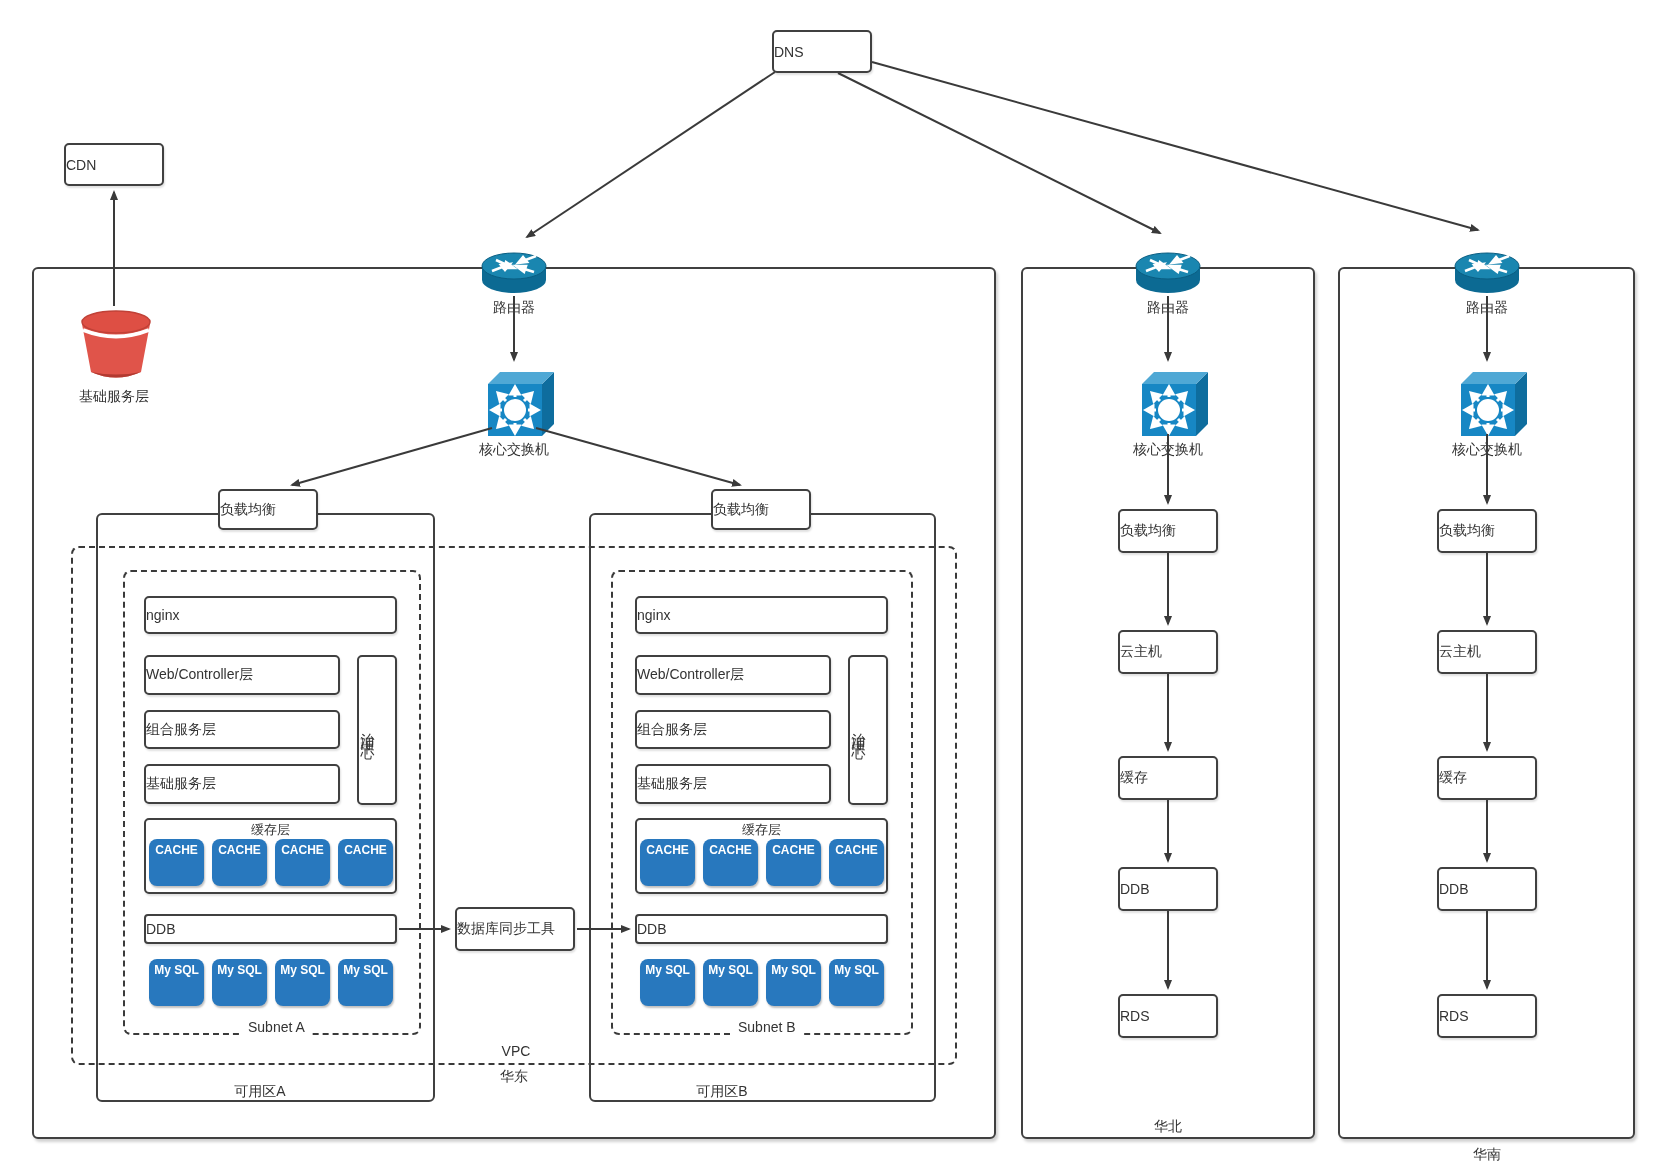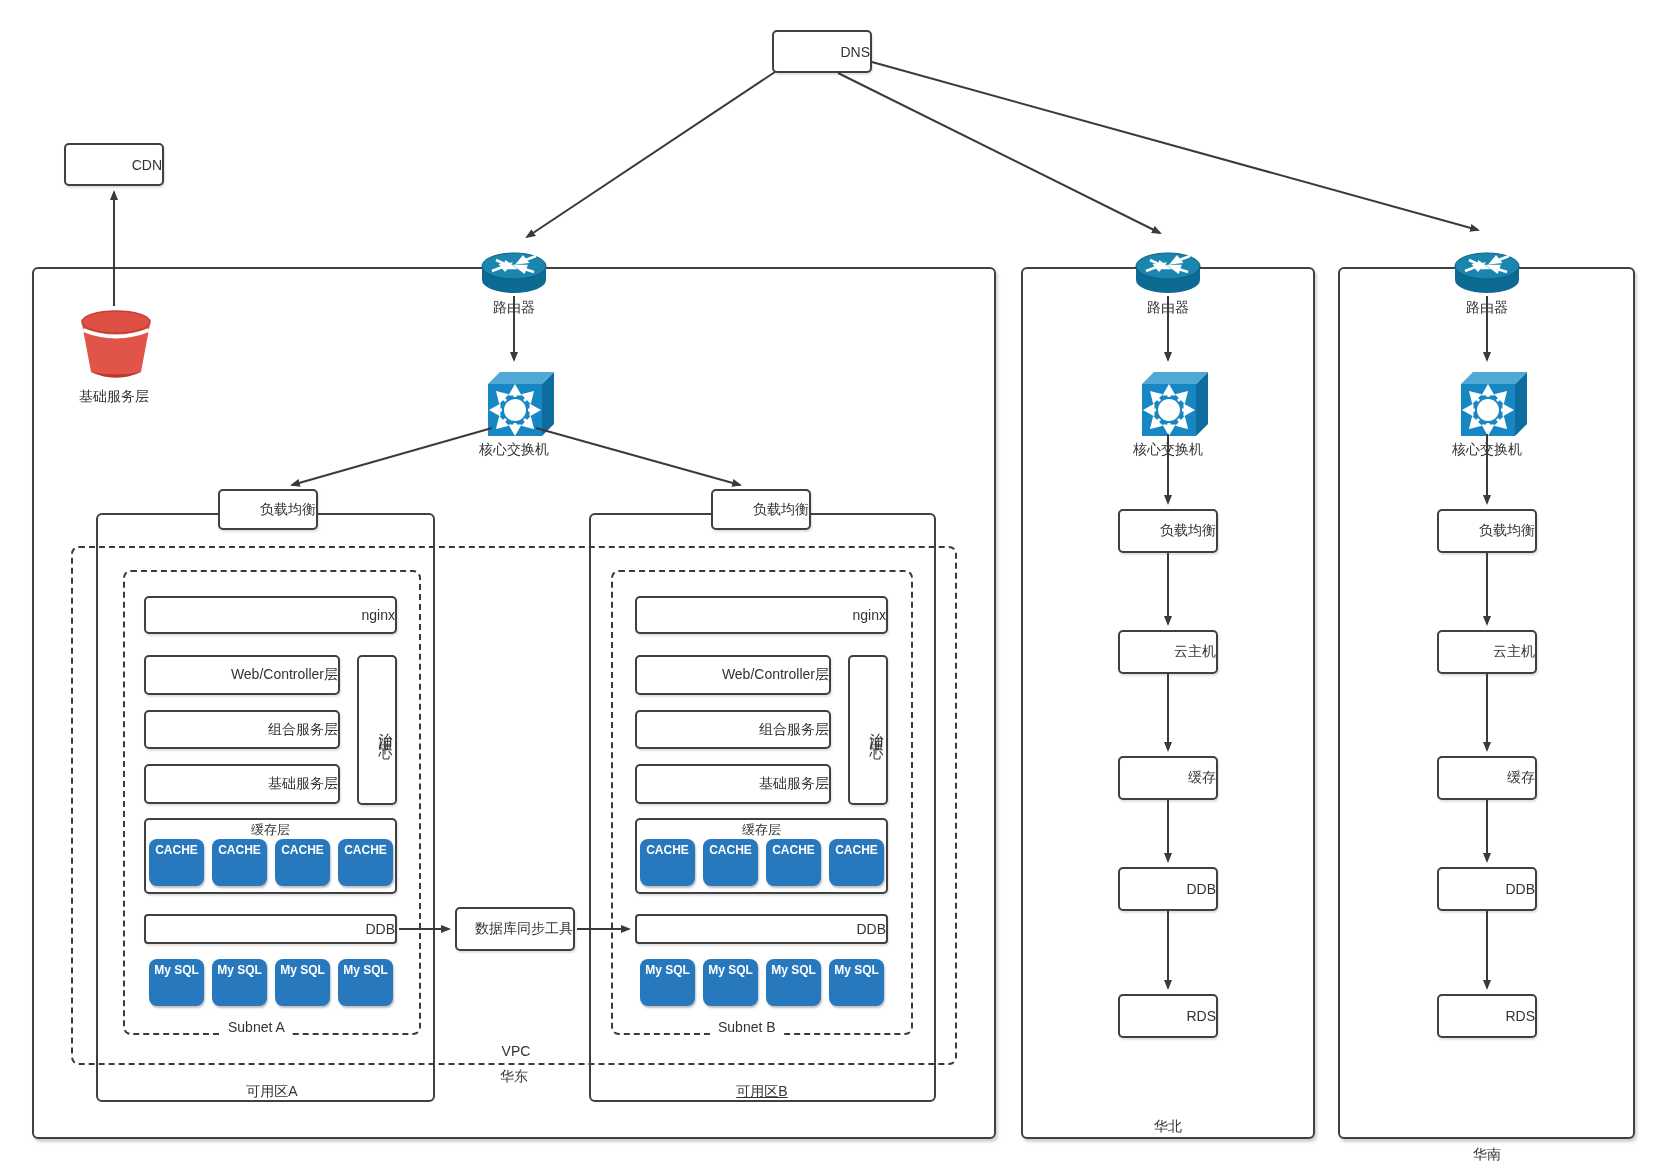--- a/index.html
+++ b/index.html
@@ -1,25 +1,25 @@
 <!DOCTYPE html>
 <html style="--node-blue: #2878BE; --device-blue: #1787C4; --storage-red: #E0544A; --line: #3A3A3A;"><head>
 <meta charset="utf-8">
 <style>
   html,body{margin:0;padding:0;background:#fff;}
   #canvas{position:relative;width:1659px;height:1170px;background:#fff;
     font-family:"Liberation Sans","DejaVu Sans",sans-serif;color:#333;overflow:hidden;}
   .box{position:absolute;box-sizing:border-box;background:#fff;border:2px solid #404040;
-    border-radius:5px;display:flex;align-items:center;justify-content:flex-end;
+    border-radius:5px;display:flex;align-items:center;justify-content:flex-start;
     font-size:14px;color:#333;box-shadow:1px 2px 2px rgba(0,0,0,0.12);z-index:10;}
   .region{position:absolute;box-sizing:border-box;background:#fff;border:2px solid #404040;
     border-radius:6px;box-shadow:2px 3px 3px rgba(0,0,0,0.18);z-index:1;}
   .dashed{position:absolute;box-sizing:border-box;border:2px dashed #3a3a3a;border-radius:8px;z-index:2;}
   .zone-label{position:absolute;font-size:14px;color:#333;text-align:center;
-    background:#fff;padding:0 6px;white-space:nowrap;z-index:6;}
+    background:#fff;padding:0 6px;white-space:nowrap;z-index:6;margin-left:20px;}
   .plain-label{position:absolute;font-size:14px;color:#333;text-align:center;white-space:nowrap;z-index:6;}
   .node-blue{position:absolute;box-sizing:border-box;background:var(--node-blue,#2878BE);
     border-radius:8px;color:#fff;font-weight:bold;font-size:12px;text-align:center;
     padding-top:4px;box-shadow:1px 2px 2px rgba(0,0,0,0.25);z-index:11;}
   .vtext{writing-mode:vertical-lr;text-orientation:upright;letter-spacing:4px;font-size:14px;}
   .icon{position:absolute;z-index:20;}
   #connectors{position:absolute;left:0;top:0;z-index:30;pointer-events:none;}
 </style>
 </head>
 <body>
@@ -173,22 +173,22 @@
 
   <div class="box" style="left:218px;top:489px;width:100px;height:41px;">
     <span>负载均衡</span>
   </div>
   <div class="box" style="left:711px;top:489px;width:100px;height:41px;">
     <span>负载均衡</span>
   </div>
 
   <div class="region" style="left:96px;top:513px;width:339px;height:589px;box-shadow:none;z-index:3;background:transparent;"></div>
   <div class="region" style="left:589px;top:513px;width:347px;height:589px;box-shadow:none;z-index:3;background:transparent;"></div>
-  <div class="plain-label" style="left:222px;top:1083px;width:100px;">可用区A</div>
-  <div class="plain-label" style="left:712px;top:1083px;width:100px;text-decoration:underline;">可用区B</div>
+  <div class="plain-label" style="left:210px;top:1083px;width:100px;">可用区A</div>
+  <div class="plain-label" style="left:672px;top:1083px;width:100px;">可用区B</div>
 
   <div class="dashed" style="left:71px;top:546px;width:886px;height:519px;"></div>
   <div class="plain-label" style="left:466px;top:1043px;width:100px;">VPC</div>
 
   <div class="dashed" style="left:123px;top:570px;width:298px;height:465px;"></div>
   <div class="dashed" style="left:611px;top:570px;width:302px;height:465px;"></div>
   <div class="zone-label" style="left:222px;top:1019px;">Subnet A</div>
   <div class="zone-label" style="left:712px;top:1019px;">Subnet B</div>
 
   <div class="box" style="left:144px;top:596px;width:253px;height:38px;">

